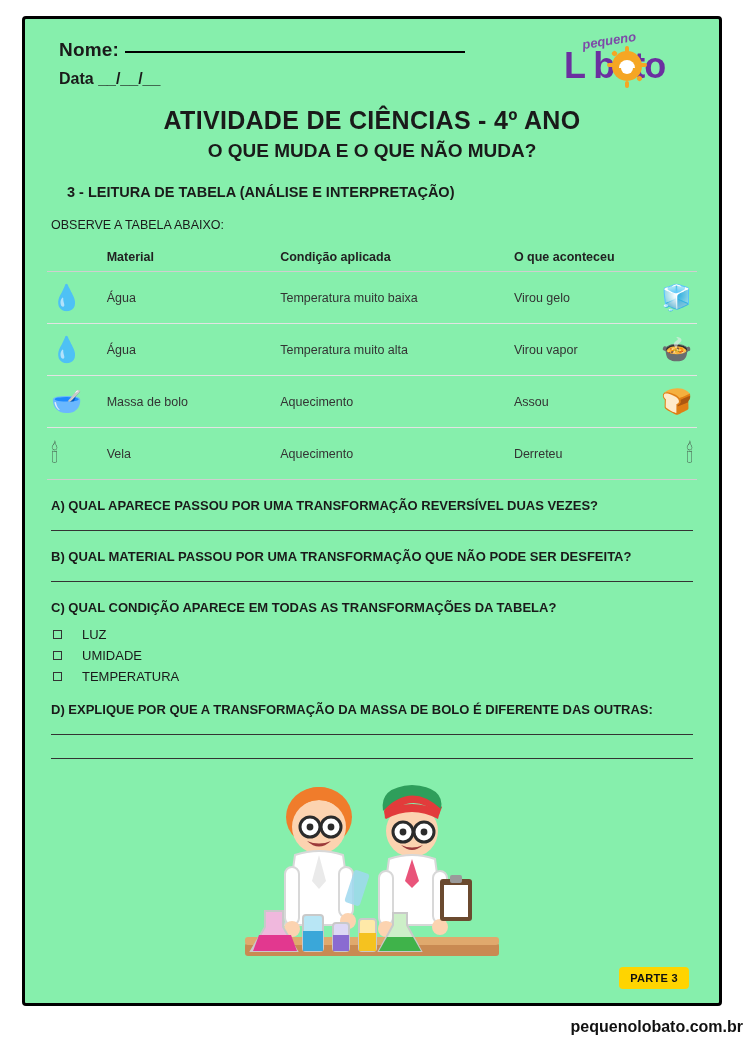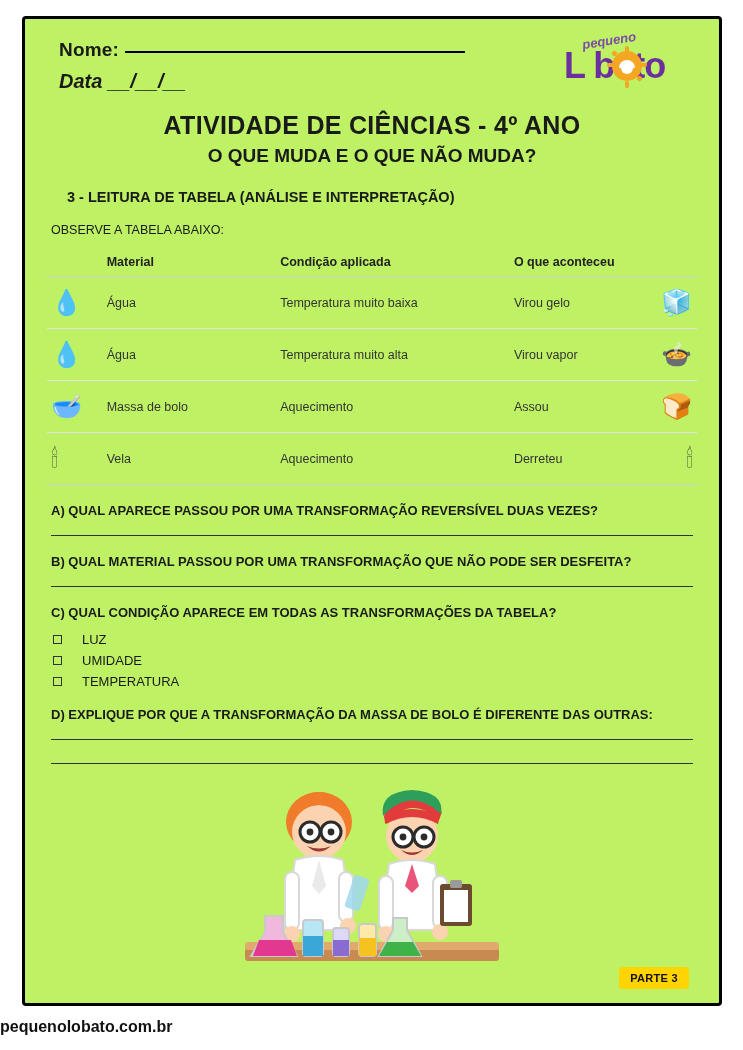--- a/index.html
+++ b/index.html
@@ -13,41 +13,40 @@
     color: #1a1a1a;
     position: relative;
     overflow: hidden;
   }
   .page {
     position: absolute;
     left: 22px; top: 16px;
     width: 700px; height: 990px;
     border: 3px solid #000;
     border-radius: 4px;
-    background: #bef264;
+    background: #86efac;
     padding: 16px 22px 0 22px;
   }
 
   
   .hdr-name {
     font-size: 19px; font-weight: bold;
     letter-spacing: .2px;
     margin: 4px 0 0 12px;
     display: flex; align-items: baseline;
   }
   .hdr-name .line {
     display: inline-block;
     border-bottom: 2px solid #000;
     width: 340px; margin-left: 6px;
     position: relative; top: -3px;
   }
   .hdr-date {
-    font-size: 20px; font-weight: bold;
+    font-size: 16px; font-weight: bold;
     margin: 9px 0 0 12px;
-    font-style: italic;
   }
 
   
   .logo {
     position: absolute; right: 18px; top: 14px;
     width: 145px; height: 62px;
   }
   .logo .pequeno {
     position: absolute; left: 26px; top: 0px;
     font-size: 13px; font-weight: bold; color: #7d4aa8;
@@ -145,21 +144,21 @@
 
   .badge {
     position: absolute; right: 30px; bottom: 14px;
     background: #ffd400; color: #111;
     font-size: 11px; font-weight: bold;
     padding: 5px 11px; border-radius: 4px;
     letter-spacing: .3px;
   }
   .site {
     position: absolute; left: 0; right: 0; bottom: 14px;
-    text-align: left; font-size: 16px; font-weight: bold;
+    text-align: right; font-size: 16px; font-weight: bold;
     color: #111;
   }
 </style>
 </head>
 <body>
 
 <div class="page">
 
   <div class="hdr-name">
     <span>Nome:</span>

